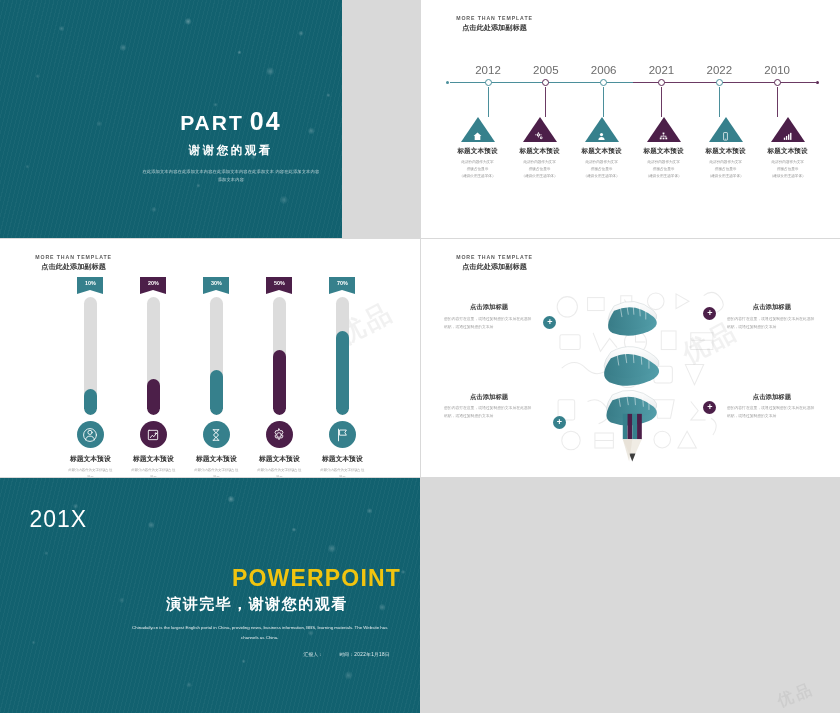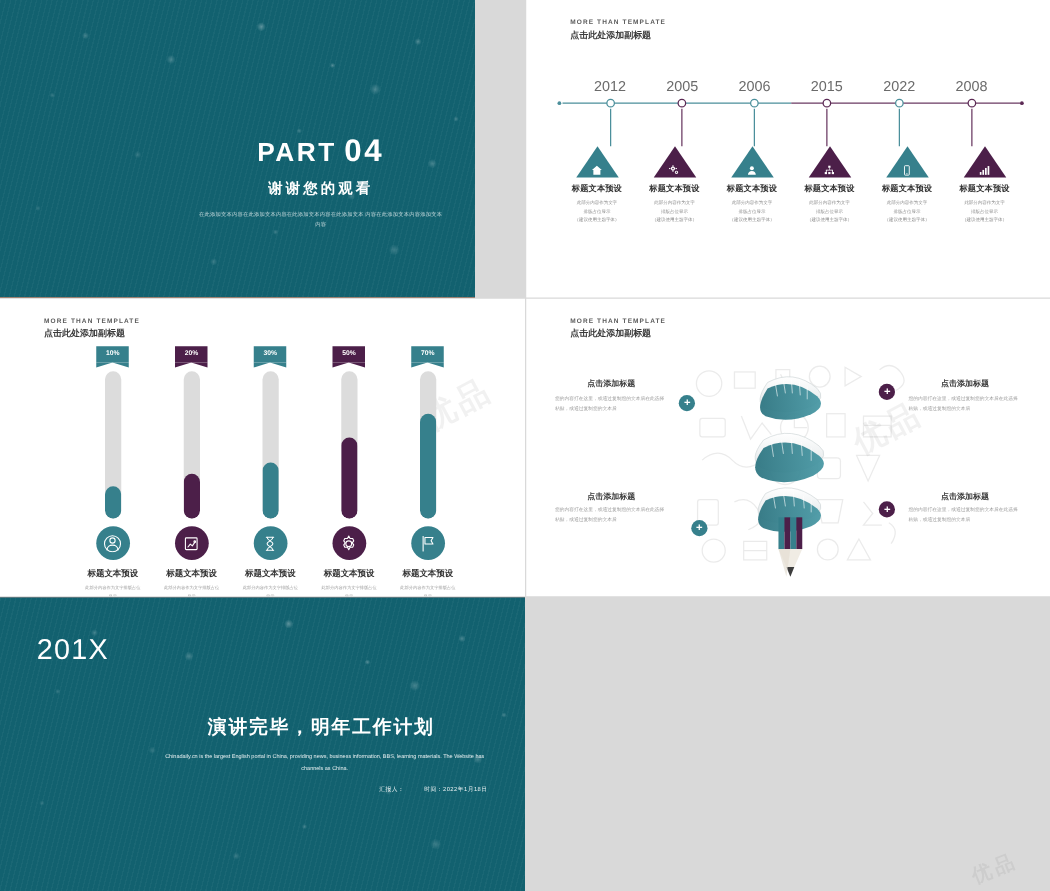--- a/index.html
+++ b/index.html
@@ -17,25 +17,25 @@
   .slide { position: absolute; overflow: hidden; }
 
   
   .hdr { position: absolute; left: 8.4%; top: 6.5%; }
   .hdr .en {
     font-size: 5.2px; letter-spacing: .9px; font-weight: bold;
     color: #5a5a5a; white-space: nowrap;
   }
   .hdr .cn {
     font-size: 7.2px; font-weight: bold; color: #3a3a3a;
-    margin-top: 1.5px; white-space: nowrap;
+    margin-top: 1.5px; white-space: nowrap; text-align: center;
   }
 
   
-  #s1 { left: 0; top: 0; width: 380px; height: 238px; background: #c2410c; }
+  #s1 { left: 0; top: 0; width: 342px; height: 238px; background: #1d4ed8; }
   .photo {
     position: absolute; inset: 0;
     background:
       radial-gradient(ellipse 40% 28% at 14% 12%, rgba(0,0,0,.45), transparent 70%),
       radial-gradient(ellipse 34% 24% at 62% 72%, rgba(0,0,0,.5), transparent 70%),
       radial-gradient(ellipse 55% 40% at 8% 78%, #8e1f6b 0%, #6d1450 55%, transparent 85%),
       radial-gradient(ellipse 46% 36% at 26% 16%, #a3227a 0%, #79135a 60%, transparent 88%),
       radial-gradient(ellipse 40% 30% at 2% 45%, #921d6f 0%, #5e1046 60%, transparent 90%),
       linear-gradient(118deg, #6d1450 0%, #4b0f3c 19%, #0c2d36 33%, #0f4f5e 48%,
                       #15footer 0%, #176b7c 62%, #1b8496 76%, #12606f 90%, #0b3b46 100%);
@@ -247,23 +247,23 @@
   <div class="slide" id="s2">
     <div class="hdr">
       <div class="en">MORE THAN TEMPLATE</div>
       <div class="cn">点击此处添加副标题</div>
     </div>
     <div class="tl-wrap">
       <div class="tl-years" id="tl-years">
           <div class="y">2012</div>
           <div class="y">2005</div>
           <div class="y">2006</div>
-          <div class="y">2015</div>
+          <div class="y">2021</div>
           <div class="y">2022</div>
-          <div class="y">2008</div>
+          <div class="y">2010</div>
         </div>
       <div class="tl-axis">
         <div class="tl-line-t"></div>
         <div class="tl-line-p"></div>
         <div class="tl-cap-l"></div>
         <div class="tl-cap-r"></div>
         <div class="tl-nodes" id="tl-nodes">
             <div class="n">
               <div class="dot"></div>
             </div>
@@ -586,21 +586,22 @@
     <div class="txtblk tb-br">
       <div class="t">点击添加标题</div>
       <div class="b">您的内容打在这里，或通过复制您的文本后在此选择粘贴，或通过复制您的文本后</div>
     </div>
   </div>
 
   <div class="slide" id="s5">
     <div class="photo"></div>
     <div class="s5-201x">201X</div>
     <div class="s5-mid">
-      <div class="s5-cn">演讲完毕，明年工作计划</div>
+      <div class="s5-ppt">POWERPOINT</div>
+      <div class="s5-cn">演讲完毕，谢谢您的观看</div>
       <div class="s5-en">Chinadaily.cn is the largest English portal in China, providing news, business information, BBS, learning materials. The Website has channels as China.</div>
       <div class="s5-foot">
         <span>汇报人：</span><span class="gap"></span><span>时间：2022年1月18日</span>
       </div>
     </div>
   </div>
 
   <div class="wm wm-page">优品</div>
 </div>
 

